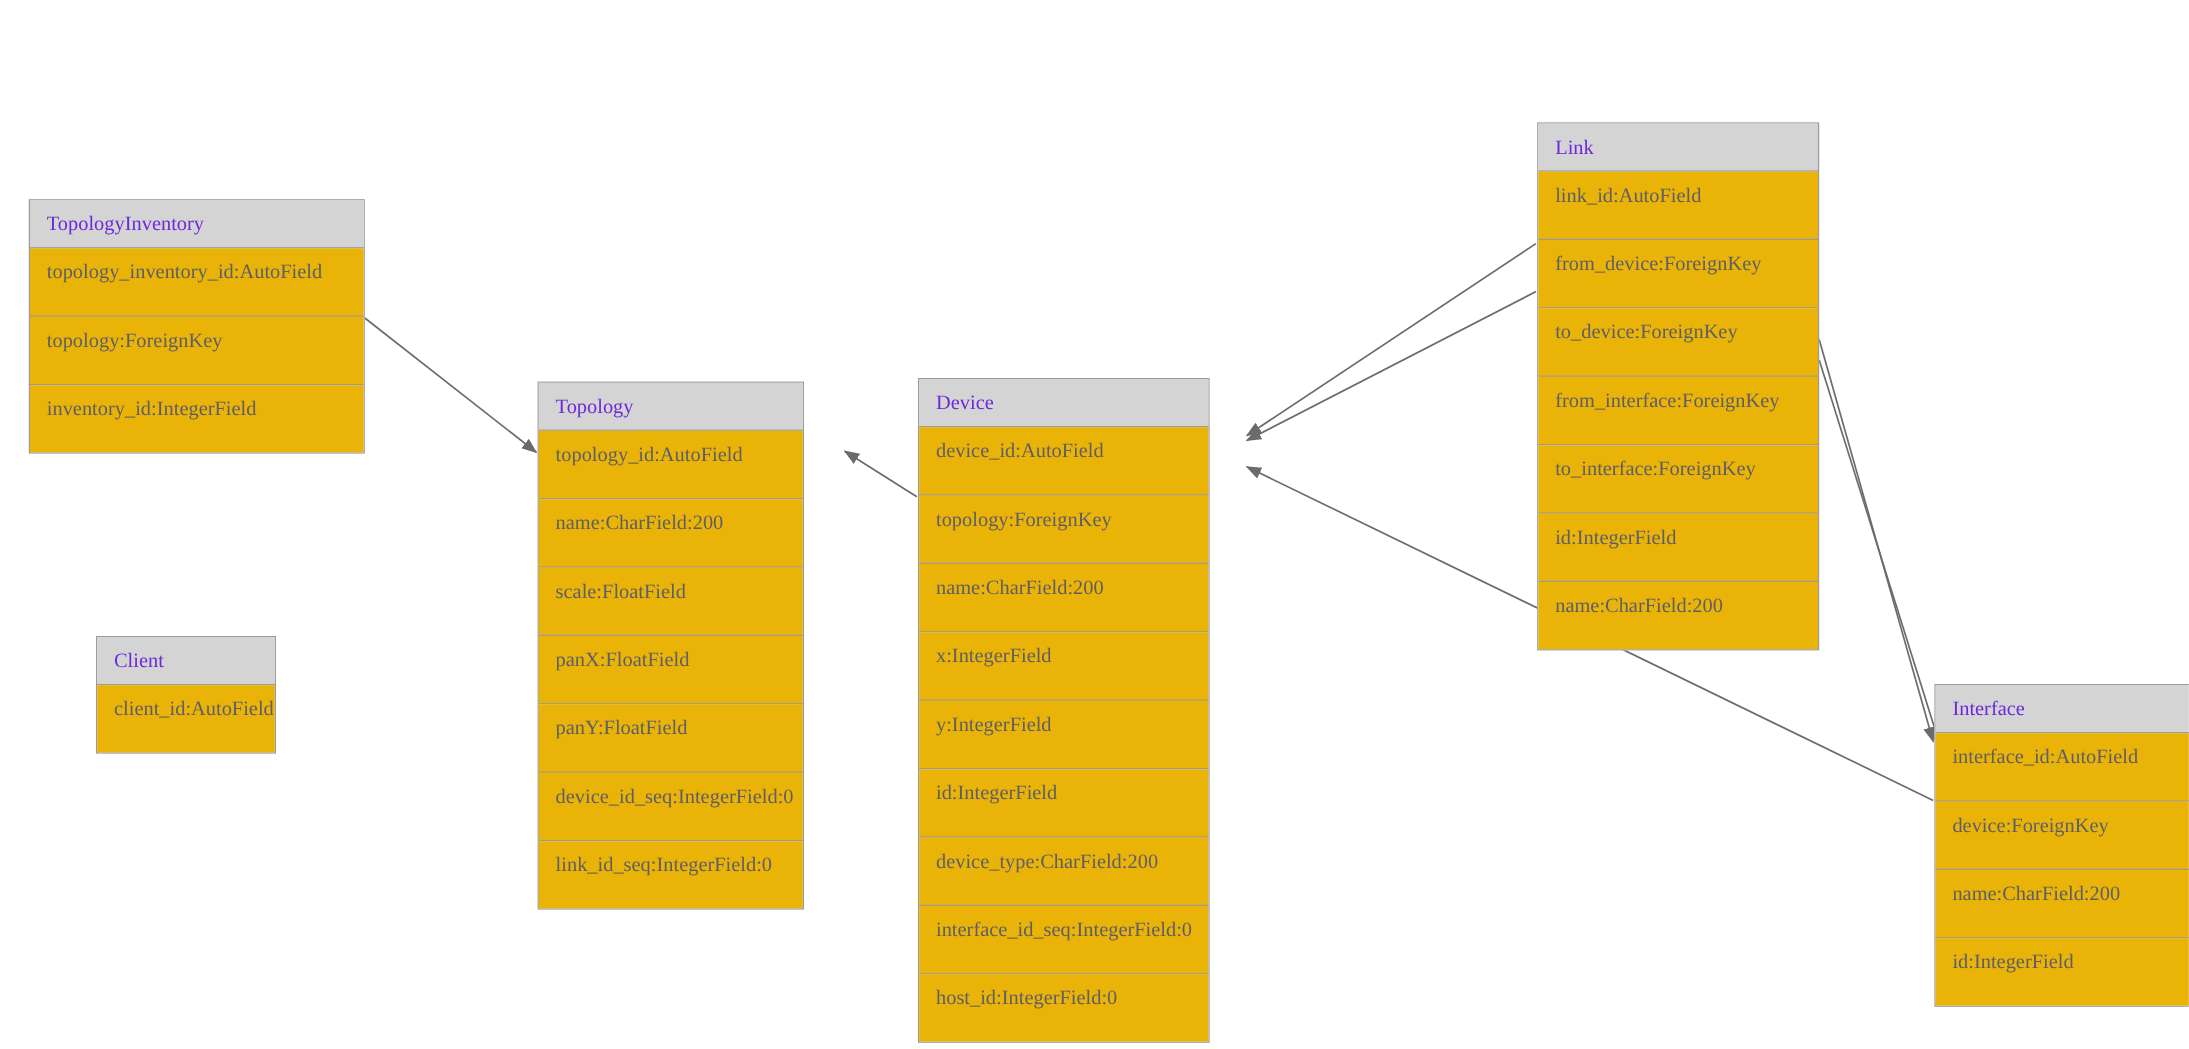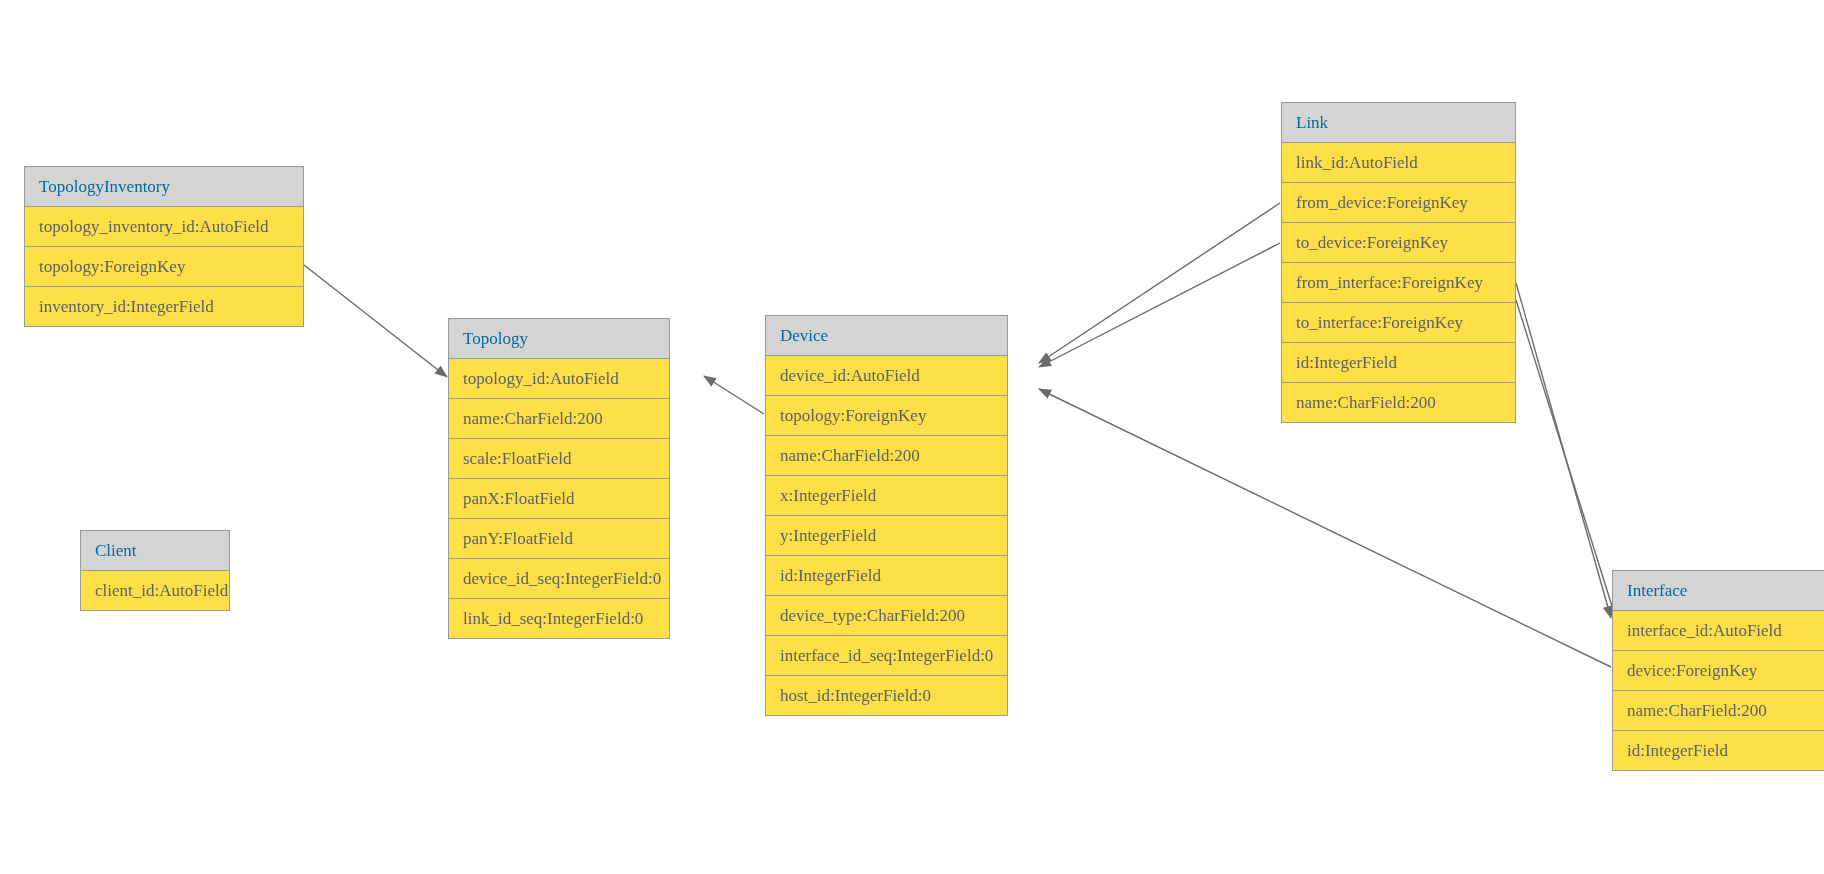--- a/index.html
+++ b/index.html
@@ -19,31 +19,31 @@
     border:1.5px solid #9a9a9a;
     color:#5e5e66;
   }
   .entity .hdr{
     box-sizing:border-box;
     background:#d4d4d4;
     border-bottom:1.5px solid #9a9a9a;
     font-size:17px;
     line-height:1;
     padding:11px 0 11px 14px;
-    color:#0369a1;
+    color:#6d28d9;
     white-space:nowrap;
   }
   .entity .row{
     box-sizing:border-box;
     border-bottom:1.5px solid #9a9a9a;
     font-size:17px;
     line-height:1;
-    padding:11px 0 11px 14px;
+    padding:11px 0 28px 14px;
     white-space:nowrap;
-    background:#fde047;
+    background:#eab308;
     color:#5e5e66;
   }
   .entity .row:last-child{border-bottom:none;}
 </style>
 </head>
 <body>
 
 <div id="canvas">
   <svg id="edges" viewBox="0 0 1824 874" xmlns="http://www.w3.org/2000/svg">
     <defs>

